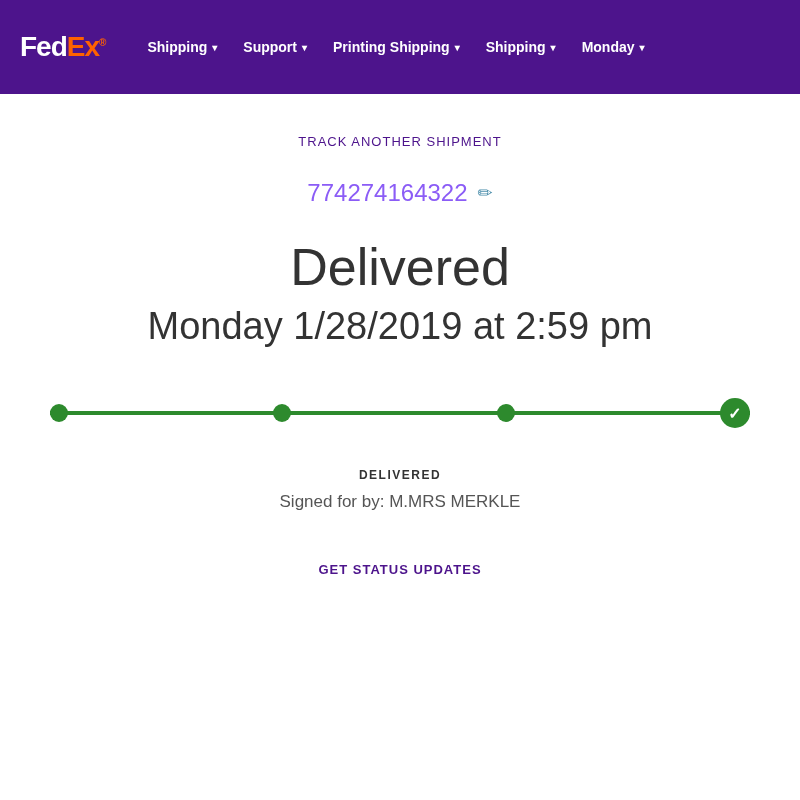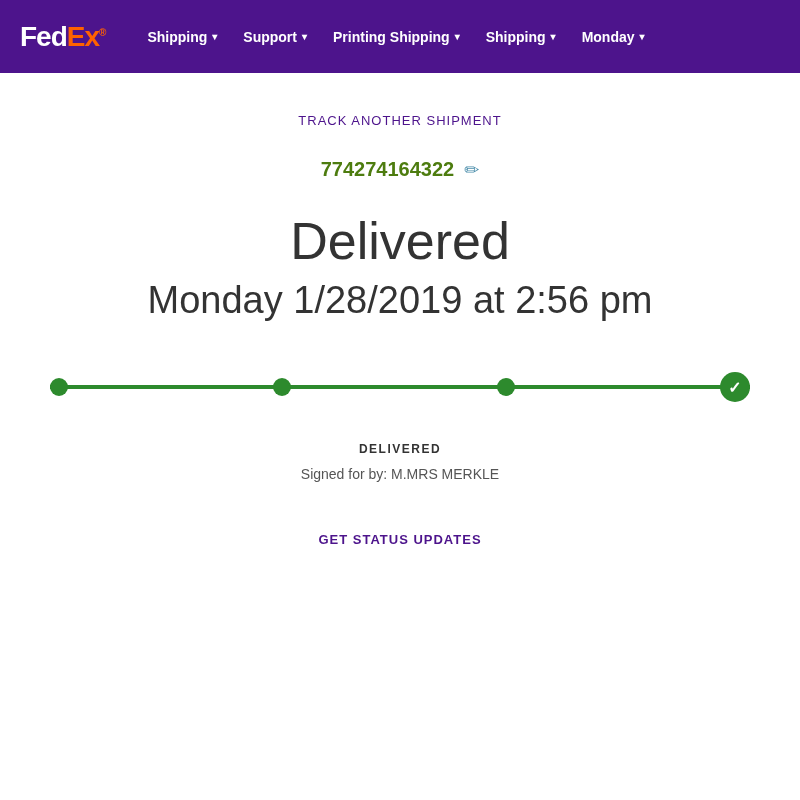--- a/index.html
+++ b/index.html
@@ -1,21 +1,21 @@
 <!DOCTYPE html>
 <html><head>
   <meta charset="utf-8">
   <style>
     * { margin: 0; padding: 0; box-sizing: border-box; }
     body { font-family: Arial, sans-serif; background: #fff; width: 800px; min-height: 800px; overflow-x: hidden; }
 
     
     nav {
       background: #4d148c;
-      height: 73px;
+      height: 94px;
       display: flex;
       align-items: center;
       padding: 0 20px;
     }
     .logo-container {
       display: flex;
       align-items: center;
       margin-right: 30px;
     }
     .logo {
@@ -68,23 +68,23 @@
       text-decoration: none;
     }
 
     .tracking-number-row {
       display: flex;
       align-items: center;
       gap: 10px;
       margin-bottom: 30px;
     }
     .tracking-number {
-      font-size: 20px;
-      color: #4d7c0f;
-      font-weight: 700;
+      font-size: 24px;
+      color: #8b5cf6;
+      font-weight: 400;
     }
     .edit-icon {
       color: #4d8fac;
       font-size: 18px;
       cursor: pointer;
     }
 
     .status-label {
       font-size: 52px;
       color: #333;
@@ -151,21 +151,21 @@
     }
     .delivered-label {
       font-size: 12px;
       font-weight: 700;
       letter-spacing: 1.5px;
       color: #333;
       text-transform: uppercase;
       margin-bottom: 10px;
     }
     .signed-for {
-      font-size: 14px;
+      font-size: 17px;
       color: #555;
       font-weight: 400;
       margin-bottom: 0;
     }
 
     
     .action-links {
       display: flex;
       flex-direction: column;
       align-items: center;
@@ -218,21 +218,21 @@
 <div class="main-content">
 
   <a class="track-another-link">TRACK ANOTHER SHIPMENT</a>
 
   <div class="tracking-number-row">
     <span class="tracking-number">774274164322</span>
     <span class="edit-icon">✏</span>
   </div>
 
   <div class="status-label">Delivered</div>
-  <div class="status-date">Monday 1/28/2019 at 2:56 pm</div>
+  <div class="status-date">Monday 1/28/2019 at 2:59 pm</div>
 
   <div class="progress-container">
     <div class="progress-line"></div>
     <div class="dots-row">
       <div class="progress-dot"></div>
       <div class="progress-dot"></div>
       <div class="progress-dot"></div>
       <div class="progress-dot-check">
         <span class="check-mark">✓</span>
       </div>

